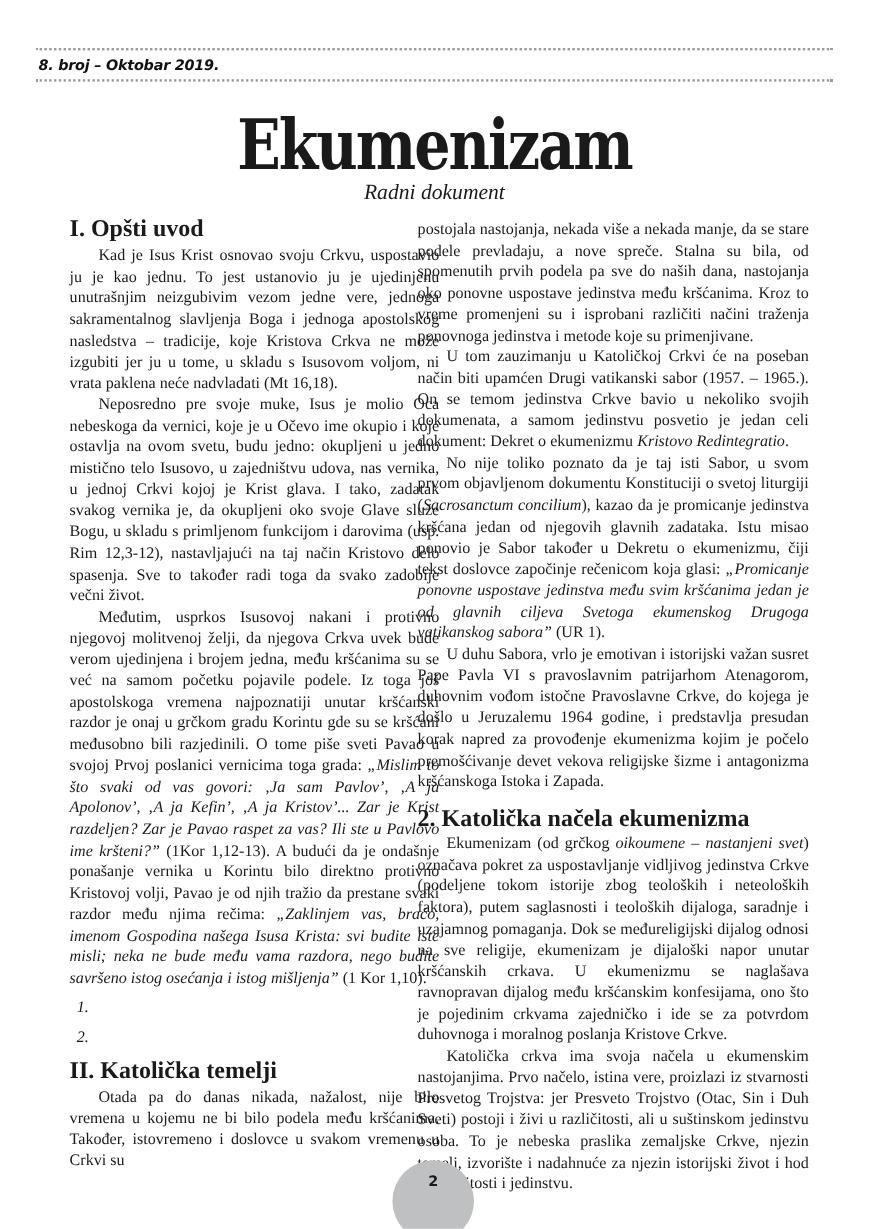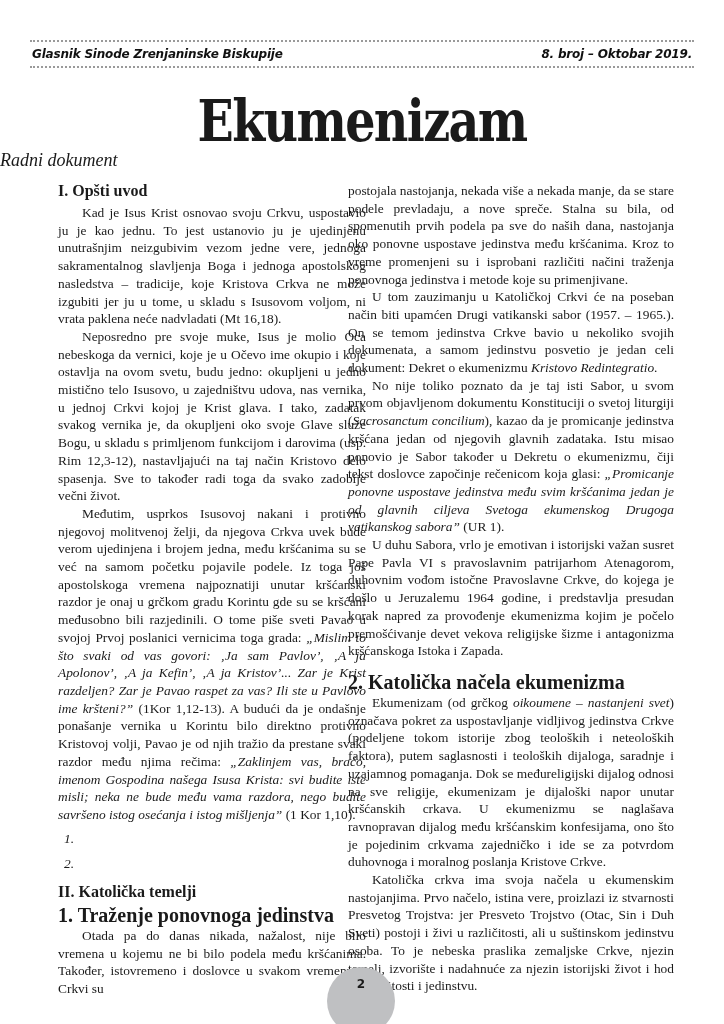--- a/index.html
+++ b/index.html
@@ -1,39 +1,38 @@
 <!DOCTYPE html>
 <html><head>
 <meta charset="utf-8">
 <style>
   html, body { margin:0; padding:0; background:#fff; }
   body { width:724px; height:1024px; position:relative; overflow:hidden; color:#1a1a1a; }
   .dots { position:absolute; left:30px; width:664px; height:0; border-top:2px dotted #9a9a9a; }
   .hdr { position:absolute; left:32px; width:660px; top:47px; font-family:"DejaVu Sans", sans-serif; font-style:italic; font-weight:bold; font-size:12px; color:#111; display:flex; justify-content:space-between; letter-spacing:-0.2px; }
   .title { position:absolute; left:0; width:724px; top:86px; text-align:center; font-family:"DejaVu Serif", serif; font-weight:bold; font-size:58px; line-height:70px; letter-spacing:-2px; transform:scaleX(0.82); }
-  .subtitle { position:absolute; left:0; width:724px; top:150px; font-family:"Liberation Serif", serif; font-style:italic; font-size:18px; }
+  .subtitle { position:absolute; left:0; width:724px; top:150px; text-align:center; font-family:"Liberation Serif", serif; font-style:italic; font-size:18px; }
   .col { position:absolute; top:180px; width:308px; font-family:"Liberation Serif", serif; font-size:13.4px; line-height:17.7px; text-align:justify; hyphens:auto; }
   .col.left { left:58px; }
   .col.right { left:348px; top:182px; width:326px; }
   .col p { margin:0; text-indent:24px; }
-  h2 { margin:0 0 2px 0; font-family:"Liberation Serif", serif; font-weight:bold; font-size:16px; line-height:22px; }
+  h2 { margin:0 0 2px 0; font-family:"Liberation Serif", serif; font-weight:bold; font-size:20px; line-height:22px; }
   h3 { margin:2px 0 2px 0; font-family:"Liberation Serif", serif; font-weight:bold; font-size:20px; line-height:20px; }
   .q { margin:6px 0 0 0; padding:0; list-style:none; font-style:italic; }
   .q li { display:flex; margin-bottom:8px; text-align:left; }
   .q .n { width:48px; flex:none; padding-left:6px; }
   .gap { height:10px; }
   .pagebubble { position:absolute; left:327px; top:967px; width:68px; height:68px; border-radius:50%; background:#bfc0c2; }
   .pagenum { position:absolute; left:327px; width:68px; top:977px; text-align:center; font-family:"DejaVu Sans", sans-serif; font-weight:bold; font-size:12px; }
 </style>
 </head>
 <body>
 
 <div class="dots" style="top:40px"></div>
 <div class="hdr">
-  <span>Glasnik Sinode Zrenjaninske Biskupije</span>
   <span>8. broj – Oktobar 2019.</span>
 </div>
 <div class="dots" style="top:66px"></div>
 
 <div class="title">Ekumenizam</div>
 <div class="subtitle">Radni dokument</div>
 
 <div class="col left">
   <h2>I. Opšti uvod</h2>
   <p>Kad je Isus Krist osnovao svoju Crkvu, uspostavio ju je kao jednu. To jest ustanovio ju je ujedinjenu unutrašnjim neizgubivim vezom jedne vere, jednoga sakramentalnog slavljenja Boga i jednoga apostolskog nasledstva – tradicije, koje Kristova Crkva ne može izgubiti jer ju u tome, u skladu s Isusovom voljom, ni vrata paklena neće nadvladati (Mt 16,18).</p>
@@ -41,21 +40,20 @@
   <p><span>Međutim, usprkos Isusovoj nakani i protivno njegovoj molitvenoj želji, da njegova Crkva uvek bude verom ujedinjena i brojem jedna, među kršćanima su se već na samom početku pojavile podele. Iz toga još apostolskoga vremena najpoznatiji unutar kršćanski razdor je onaj u grčkom gradu Korintu gde su se kršćani međusobno bili razjedinili. O tome piše sveti Pavao u svojoj Prvoj poslanici vernicima toga grada: </span><i>„Mislim to što svaki od vas govori: ‚Ja sam Pavlov’, ‚A ja Apolonov’, ‚A ja Kefin’, ‚A ja Kristov’... Zar je Krist razdeljen? Zar je Pavao raspet za vas? Ili ste u Pavlovo ime kršteni?”</i><span> (1Kor 1,12-13). A budući da je ondašnje ponašanje vernika u Korintu bilo direktno protivno Kristovoj volji, Pavao je od njih tražio da prestane svaki razdor među njima rečima: </span><i>„Zaklinjem vas, braćo, imenom Gospodina našega Isusa Krista: svi budite iste misli; neka ne bude među vama razdora, nego budite savršeno istog osećanja i istog mišljenja”</i><span> (1 Kor 1,10).</span></p>
   <ol class="q">
     <li>
         <span class="n">1.</span>
       </li>
     <li>
         <span class="n">2.</span>
       </li>
   </ol>
   <h2 style="margin-top:4px">II. Katolička temelji</h2>
-  <h3>1. Traženje ponovnoga jedinstva</h3>
   <p>Otada pa do danas nikada, nažalost, nije bilo vremena u kojemu ne bi bilo podela među kršćanima. Također, istovremeno i doslovce u svakom vremenu u Crkvi su</p>
 </div>
 
 <div class="col right">
   <p style="text-indent:0">postojala nastojanja, nekada više a nekada manje, da se stare podele prevladaju, a nove spreče. Stalna su bila, od spomenutih prvih podela pa sve do naših dana, nastojanja oko ponovne uspostave jedinstva među kršćanima. Kroz to vreme promenjeni su i isprobani različiti načini traženja ponovnoga jedinstva i metode koje su primenjivane.</p>
   <p><span>U tom zauzimanju u Katoličkoj Crkvi će na poseban način biti upamćen Drugi vatikanski sabor (1957. – 1965.). On se temom jedinstva Crkve bavio u nekoliko svojih dokumenata, a samom jedinstvu posvetio je jedan celi dokument: Dekret o ekumenizmu </span><i>Kristovo Redintegratio</i><span>.</span></p>
   <p><span>No nije toliko poznato da je taj isti Sabor, u svom prvom objavljenom dokumentu Konstituciji o svetoj liturgiji (</span><i>Sacrosanctum concilium</i><span>), kazao da je promicanje jedinstva kršćana jedan od njegovih glavnih zadataka. Istu misao ponovio je Sabor također u Dekretu o ekumenizmu, čiji tekst doslovce započinje rečenicom koja glasi: </span><i>„Promicanje ponovne uspostave jedinstva među svim kršćanima jedan je od glavnih ciljeva Svetoga ekumenskog Drugoga vatikanskog sabora”</i><span> (UR 1).</span></p>
   <p>U duhu Sabora, vrlo je emotivan i istorijski važan susret Pape Pavla VI s pravoslavnim patrijarhom Atenagorom, duhovnim vođom istočne Pravoslavne Crkve, do kojega je došlo u Jeruzalemu 1964 godine, i predstavlja presudan korak napred za provođenje ekumenizma kojim je počelo premošćivanje devet vekova religijske šizme i antagonizma kršćanskoga Istoka i Zapada.</p>
   <div class="gap"></div>
   <h3>2. Katolička načela ekumenizma</h3>

